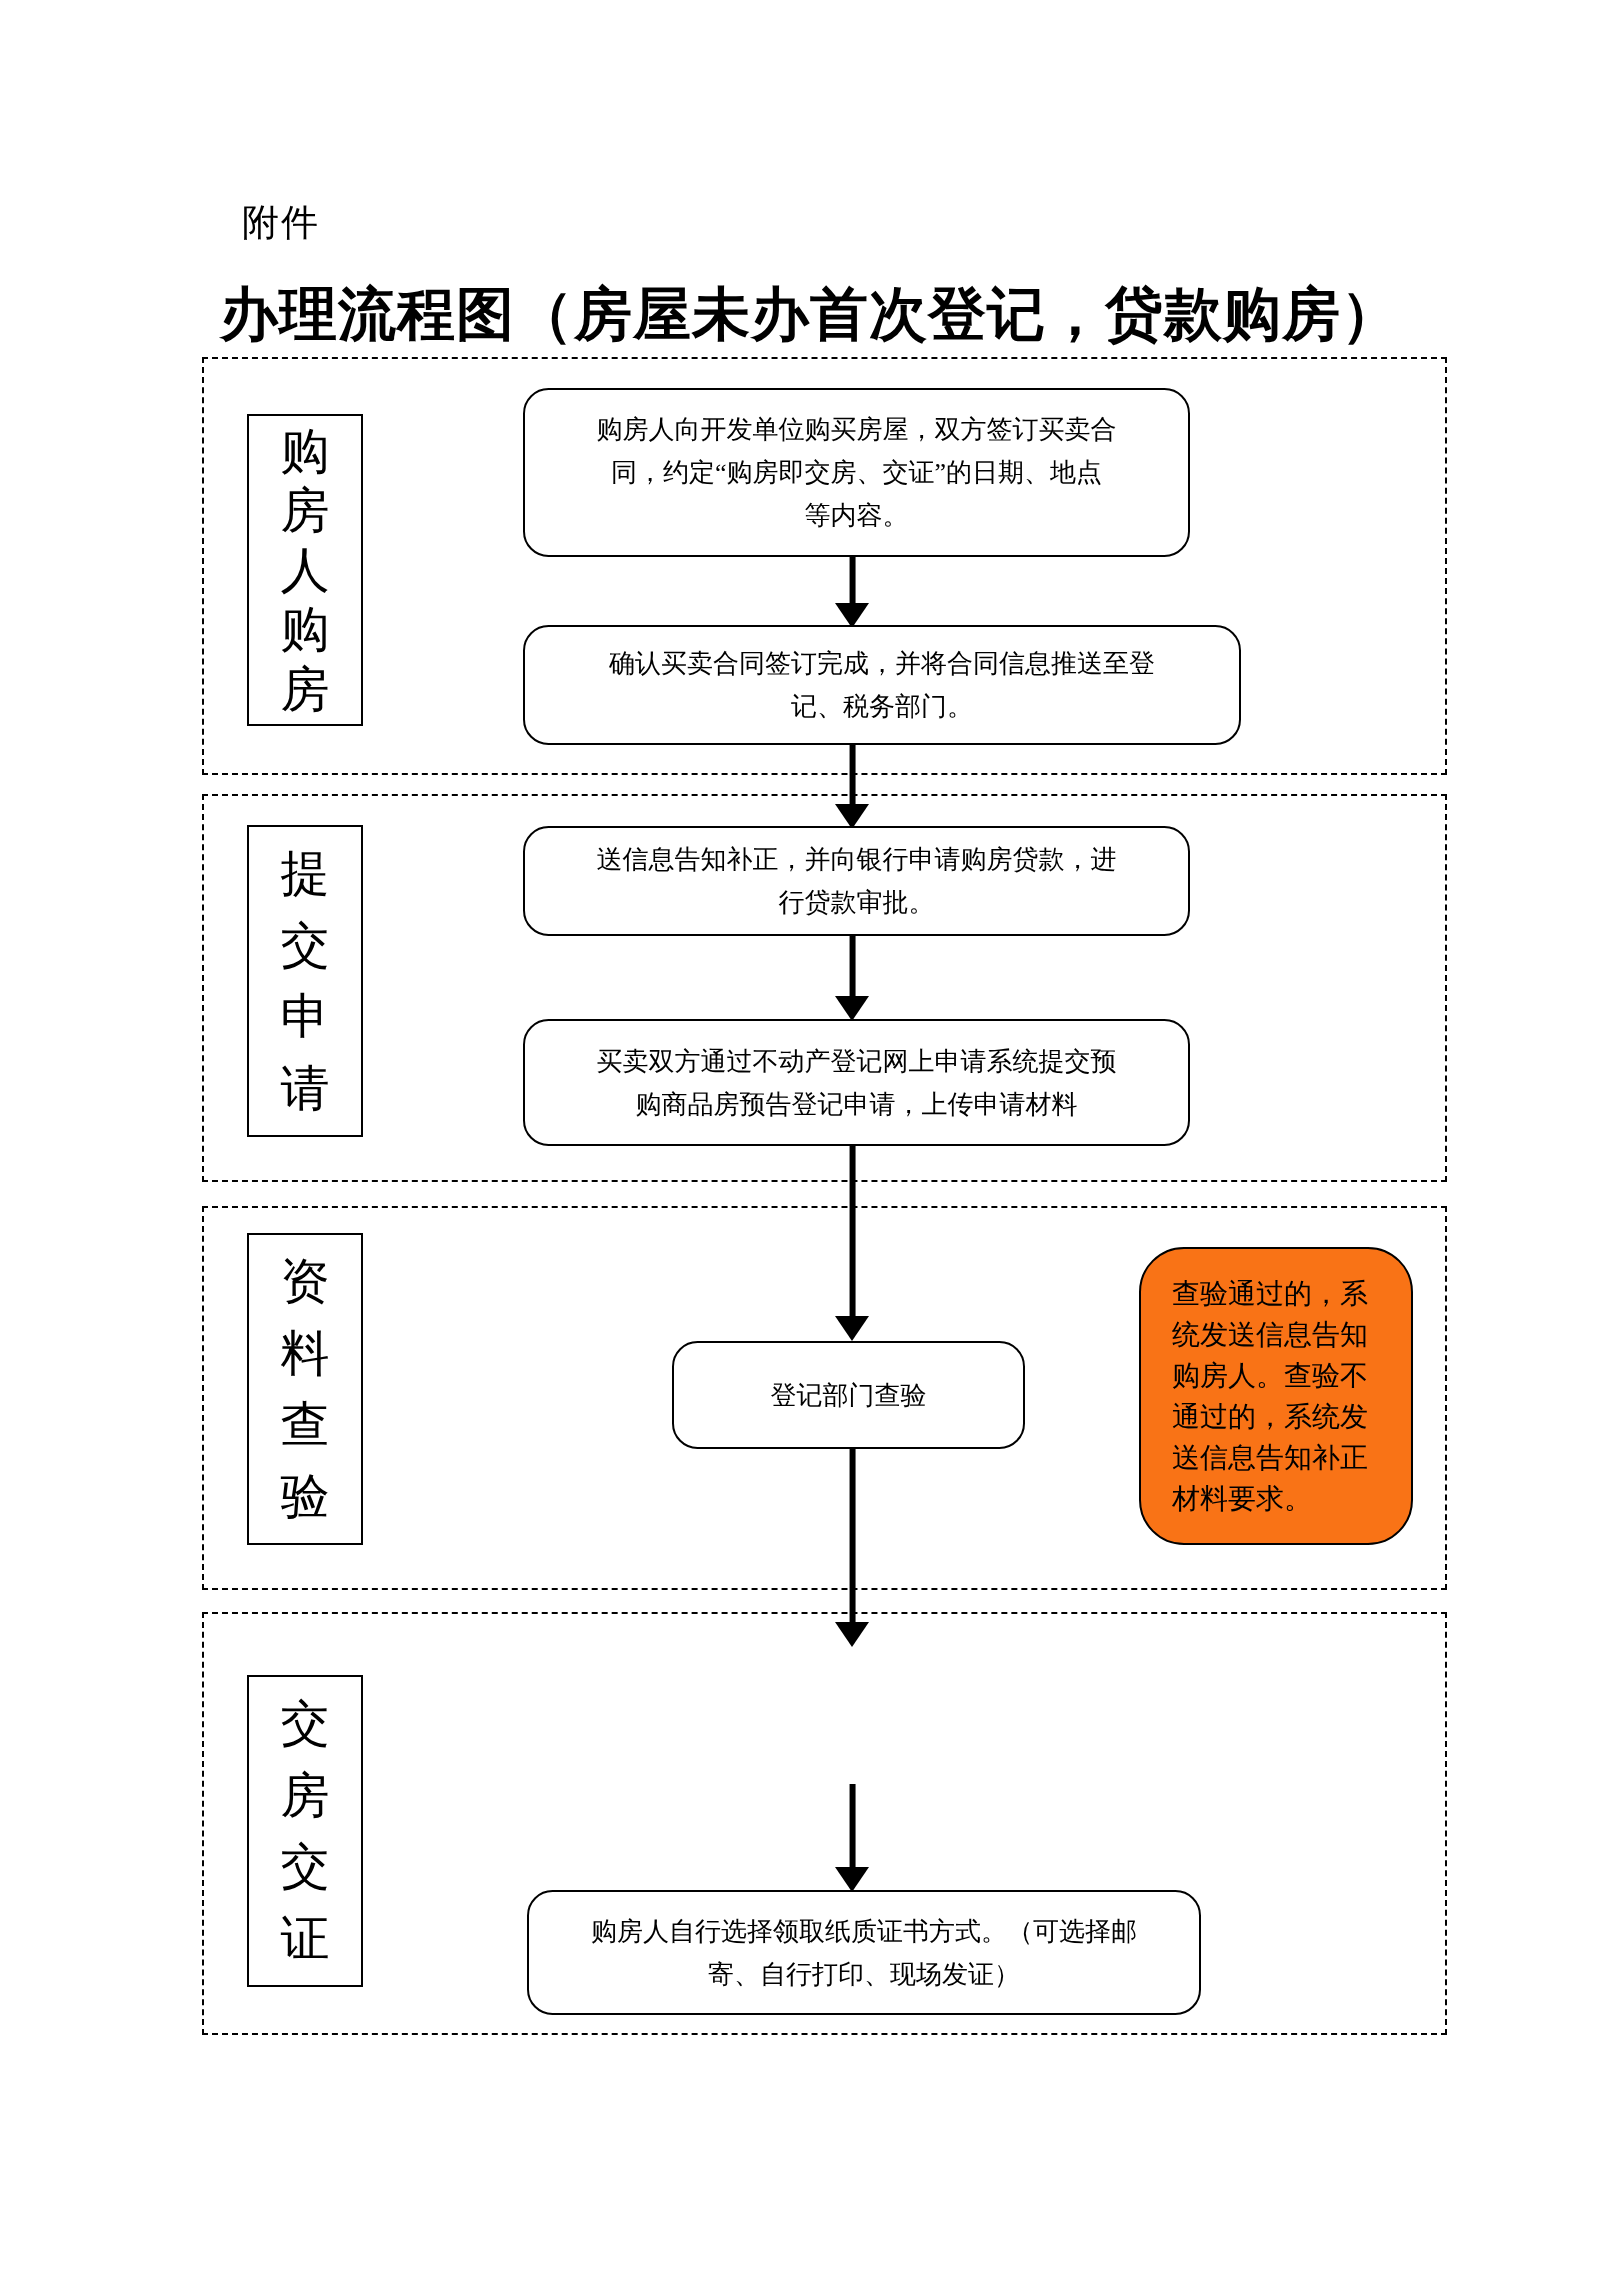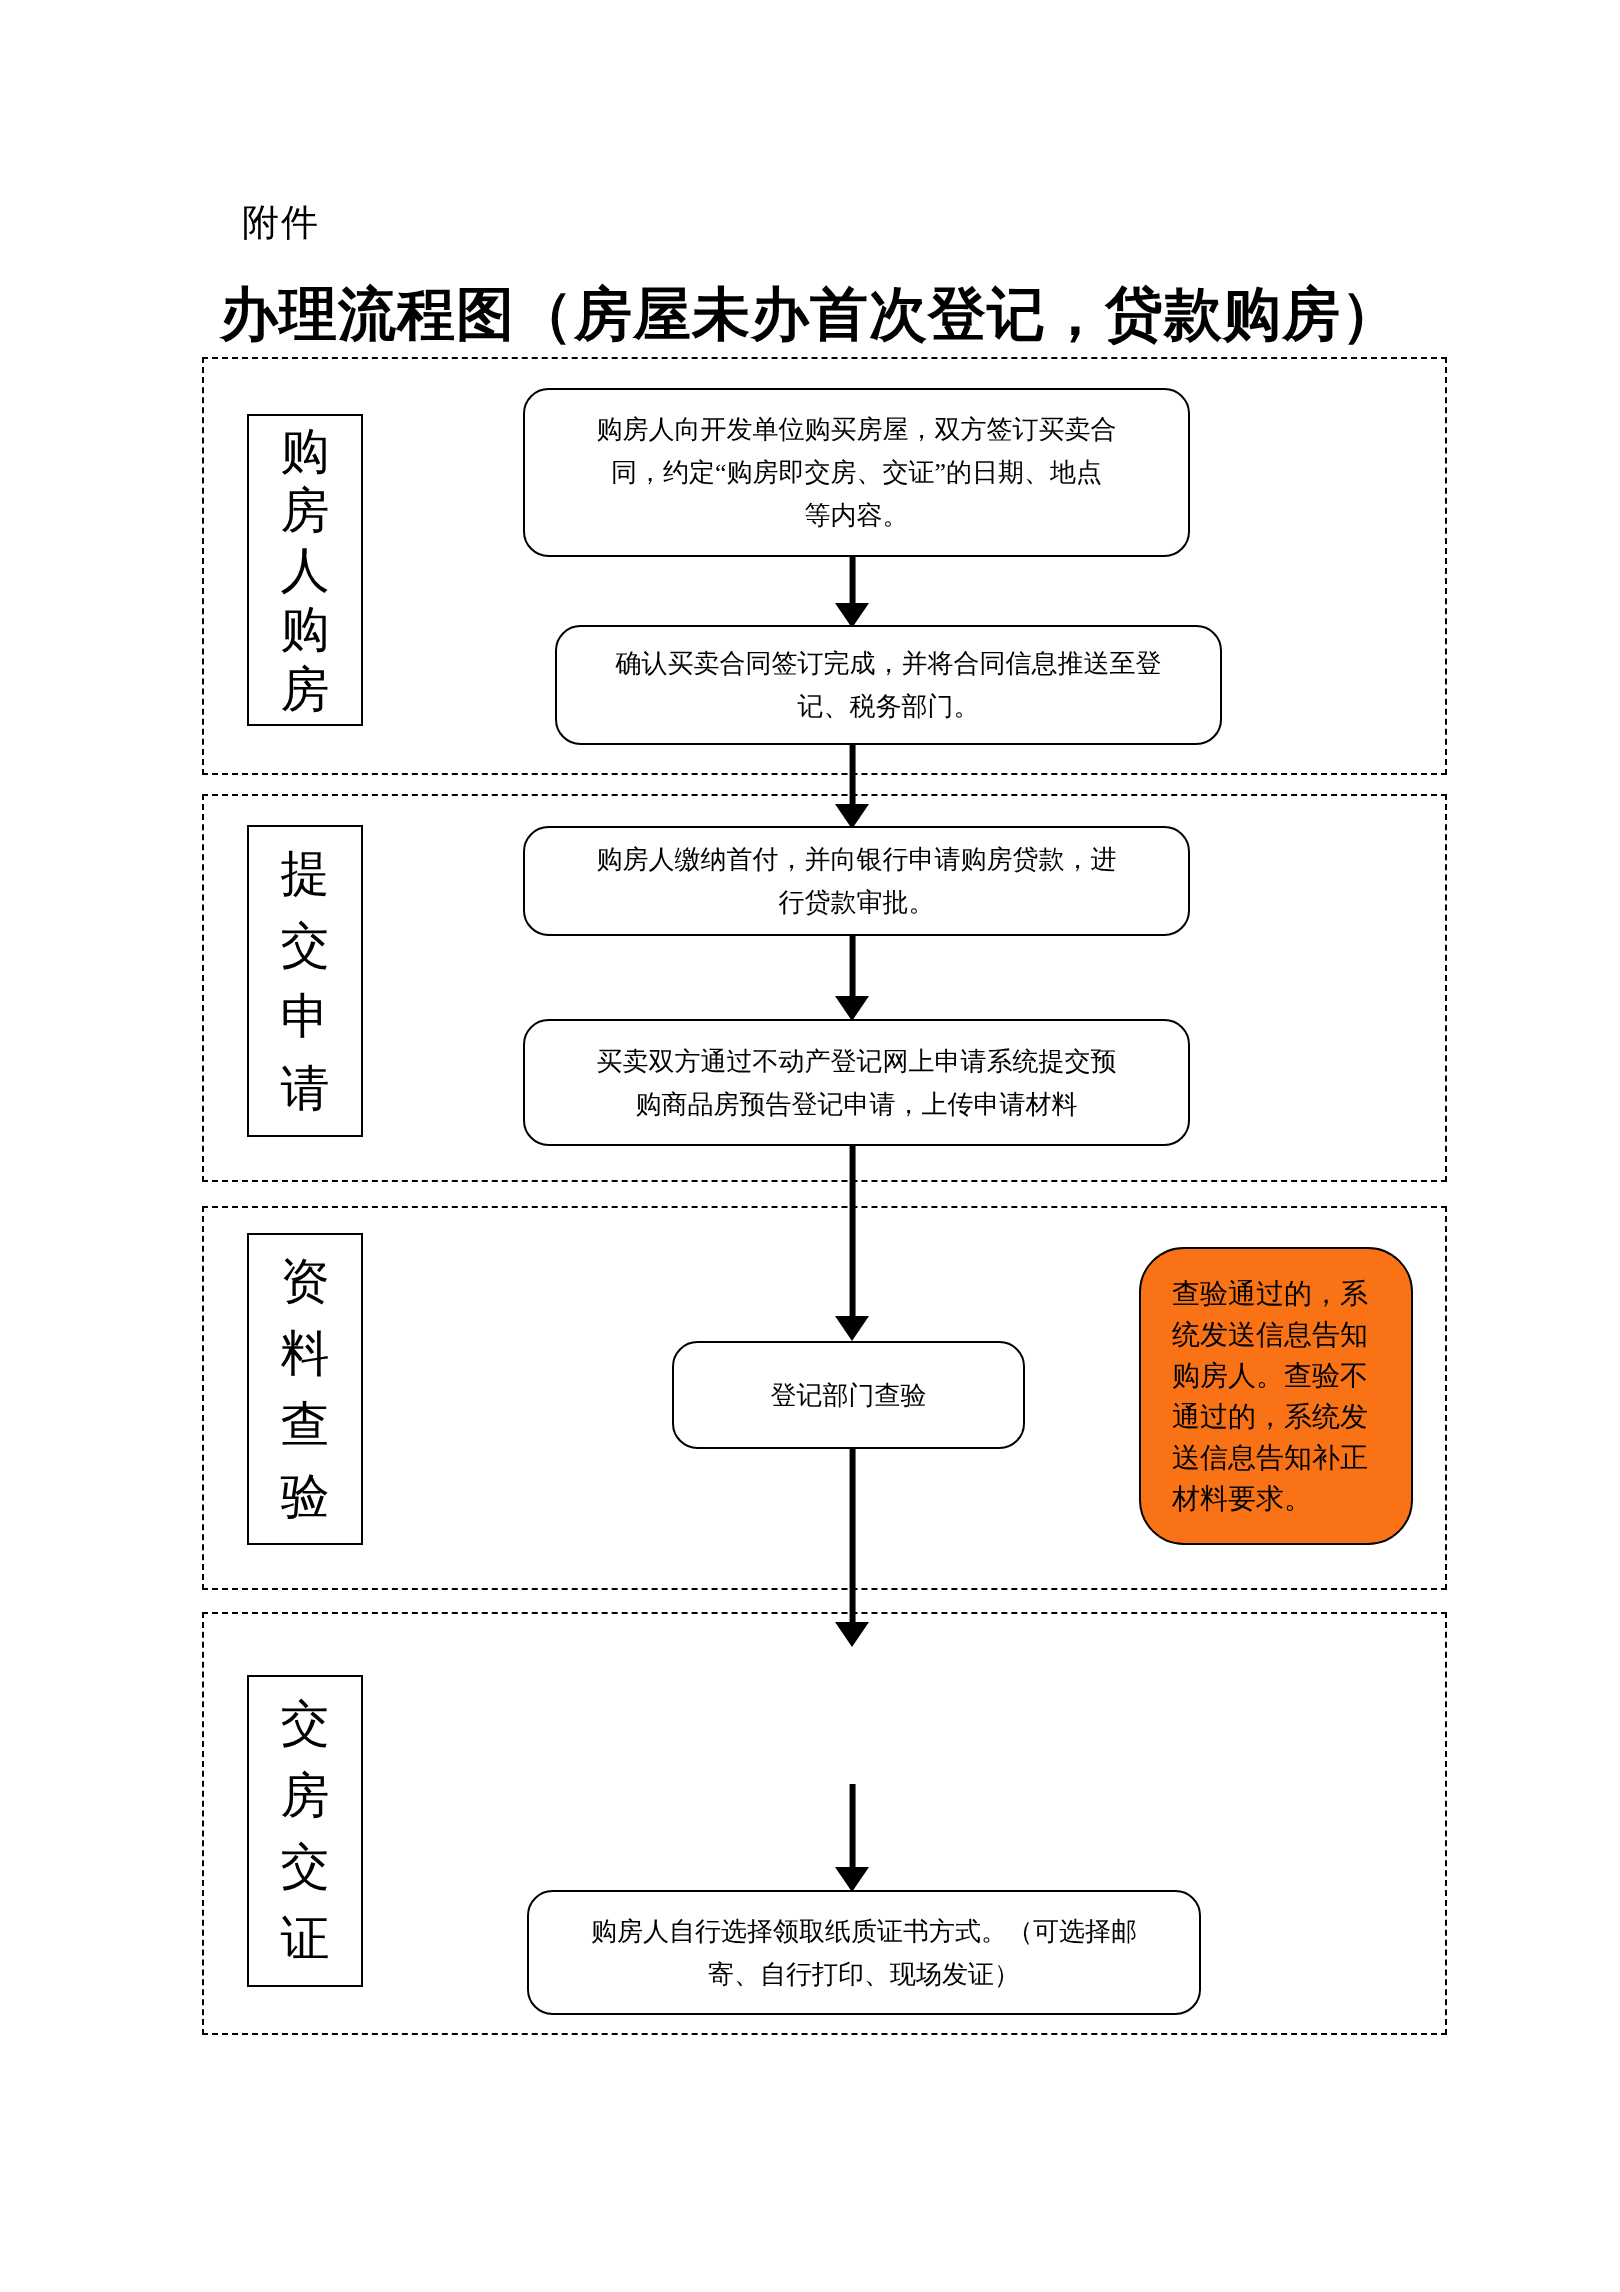--- a/index.html
+++ b/index.html
@@ -36,21 +36,21 @@
   .vlabel-3 { top:1233px; }
   .vlabel-4 { top:1675px; }
 
   .step {
     position:absolute; border:2.9px solid #000; border-radius:25.5px; background:#fff;
     display:flex; align-items:center; justify-content:center;
     text-align:center; font-size:26px; line-height:43px; white-space:pre-line;
     padding:3.9px 9.8px;
   }
   .b1 { left:523px; top:388px;  width:667px; height:169px; }
-  .b2 { left:523px; top:625px;  width:667px; height:120px;margin-left:32px; }
+  .b2 { left:523px; top:625px;  width:718px; height:120px; }
   .b3 { left:523px; top:826px;  width:667px; height:110px; }
   .b4 { left:523px; top:1019px; width:667px; height:127px; }
   .b5 { left:672px; top:1341px; width:353px; height:108px; }
   .b6 { left:527px; top:1647px; width:674px; height:139px; }
   .b7 { left:527px; top:1890px; width:674px; height:125px; }
 
   .note {
     position:absolute; left:1139px; top:1247px; width:274px; height:298px;
     border:2.9px solid #000; border-radius:45px; background:#f97316;
     display:flex; align-items:center; justify-content:flex-start;
@@ -105,21 +105,21 @@
     <div class="head"></div>
   </div>
 
   <div class="zone zone-2"></div>
   <div class="vlabel vlabel-2">
       <span>提</span>
       <span>交</span>
       <span>申</span>
       <span>请</span>
     </div>
-  <div class="step b3">购房人缴纳首付，并向银行申请购房贷款，进
+  <div class="step b3">送信息告知补正，并向银行申请购房贷款，进
 行贷款审批。</div>
   <div class="arrow a3">
     <div class="shaft"></div>
     <div class="head"></div>
   </div>
   <div class="step b4">买卖双方通过不动产登记网上申请系统提交预
 购商品房预告登记申请，上传申请材料</div>
   <div class="arrow a4">
     <div class="shaft"></div>
     <div class="head"></div>

